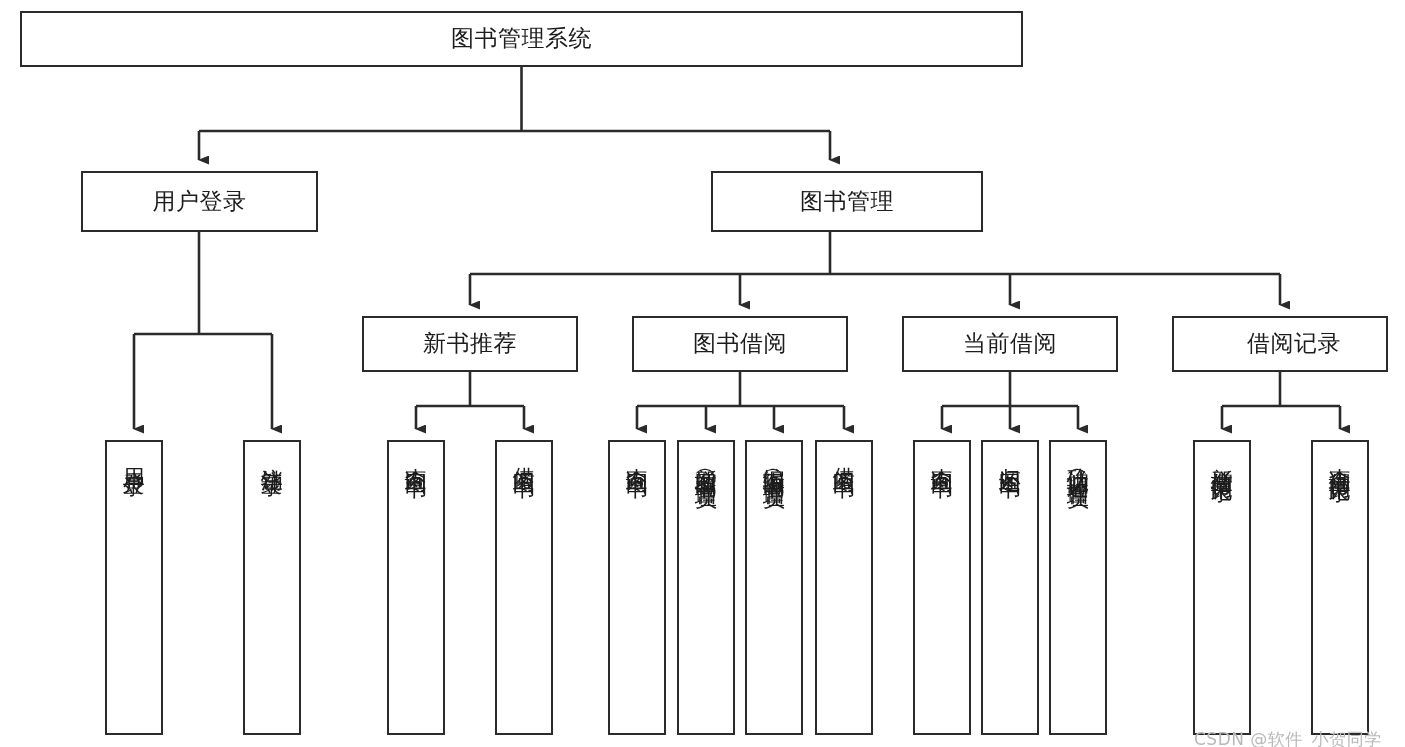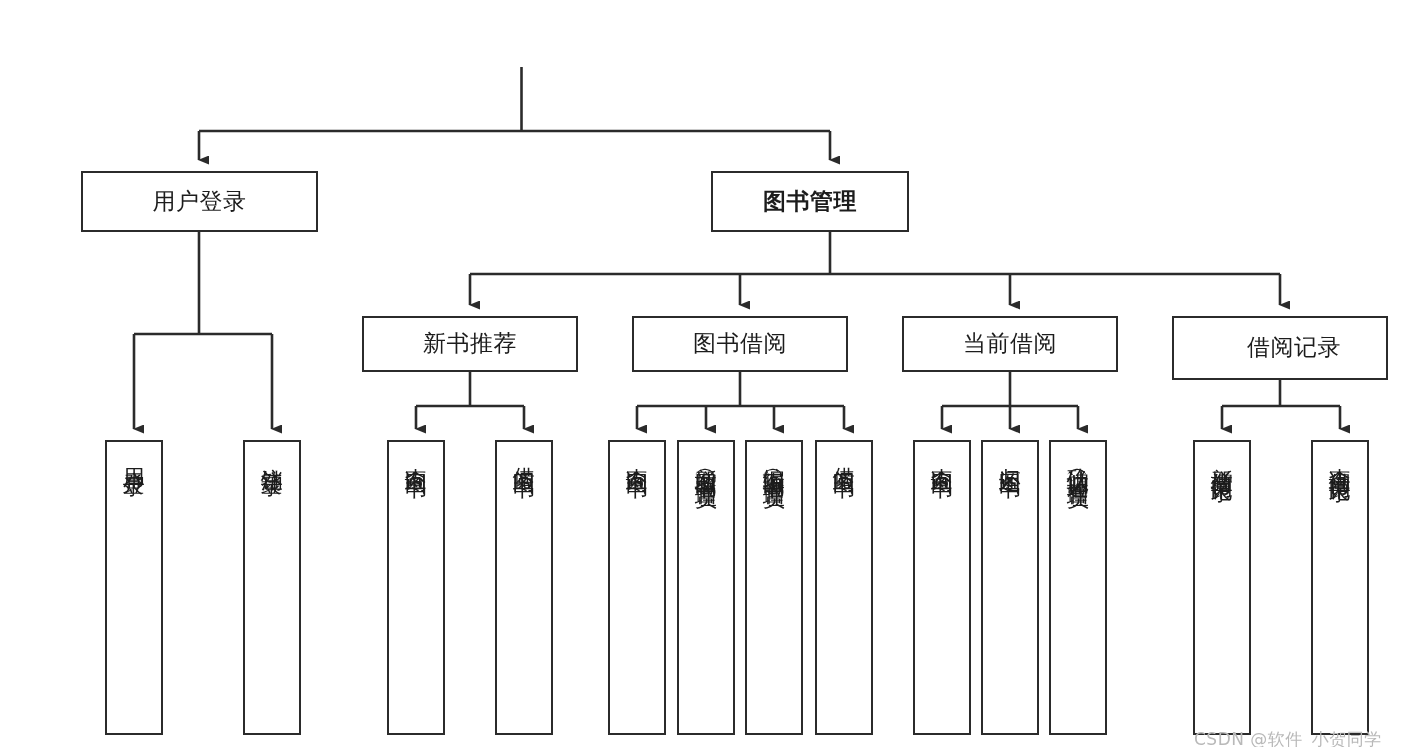--- a/index.html
+++ b/index.html
@@ -123,38 +123,41 @@
       <path d="M1010,406 L1010,429" marker-end="url(#arw)"></path>
       <path d="M1078,406 L1078,429" marker-end="url(#arw)"></path>
 
       <path d="M1280,372 L1280,406"></path>
       <path d="M1222,406 L1340,406"></path>
       <path d="M1222,406 L1222,429" marker-end="url(#arw)"></path>
       <path d="M1340,406 L1340,429" marker-end="url(#arw)"></path>
     </g>
   </svg>
 
+  <div class="node h root" style="left:20px; top:11px; width:1003px; height:56px;">
+    <span class="label">图书管理系统</span>
+  </div>
 
   <div class="node h" style="left:81px; top:171px; width:237px; height:61px;">
     <span class="label">用户登录</span>
   </div>
-  <div class="node h" style="left:711px; top:171px; width:198px; height:61px;font-weight:bold;">
+  <div class="node h" style="left:711px; top:171px; width:272px; height:61px;">
     <span class="label">图书管理</span>
   </div>
 
   <div class="node h" style="left:362px; top:316px; width:216px; height:56px;">
     <span class="label">新书推荐</span>
   </div>
   <div class="node h" style="left:632px; top:316px; width:216px; height:56px;">
     <span class="label">图书借阅</span>
   </div>
   <div class="node h" style="left:902px; top:316px; width:216px; height:56px;align-items:center;">
     <span class="label">当前借阅</span>
   </div>
-  <div class="node h" style="left:1172px; top:316px; width:216px; height:64px;padding-left:28px;">
+  <div class="node h" style="left:1172px; top:316px; width:216px; height:56px;padding-left:28px;">
     <span class="label">借阅记录</span>
   </div>
 
   <div class="node v" style="left:105px; top:440px; width:58px; height:295px;">
     <span class="label">用户登录</span>
   </div>
   <div class="node v" style="left:243px; top:440px; width:58px; height:295px;">
     <span class="label">注销登录</span>
   </div>
 

